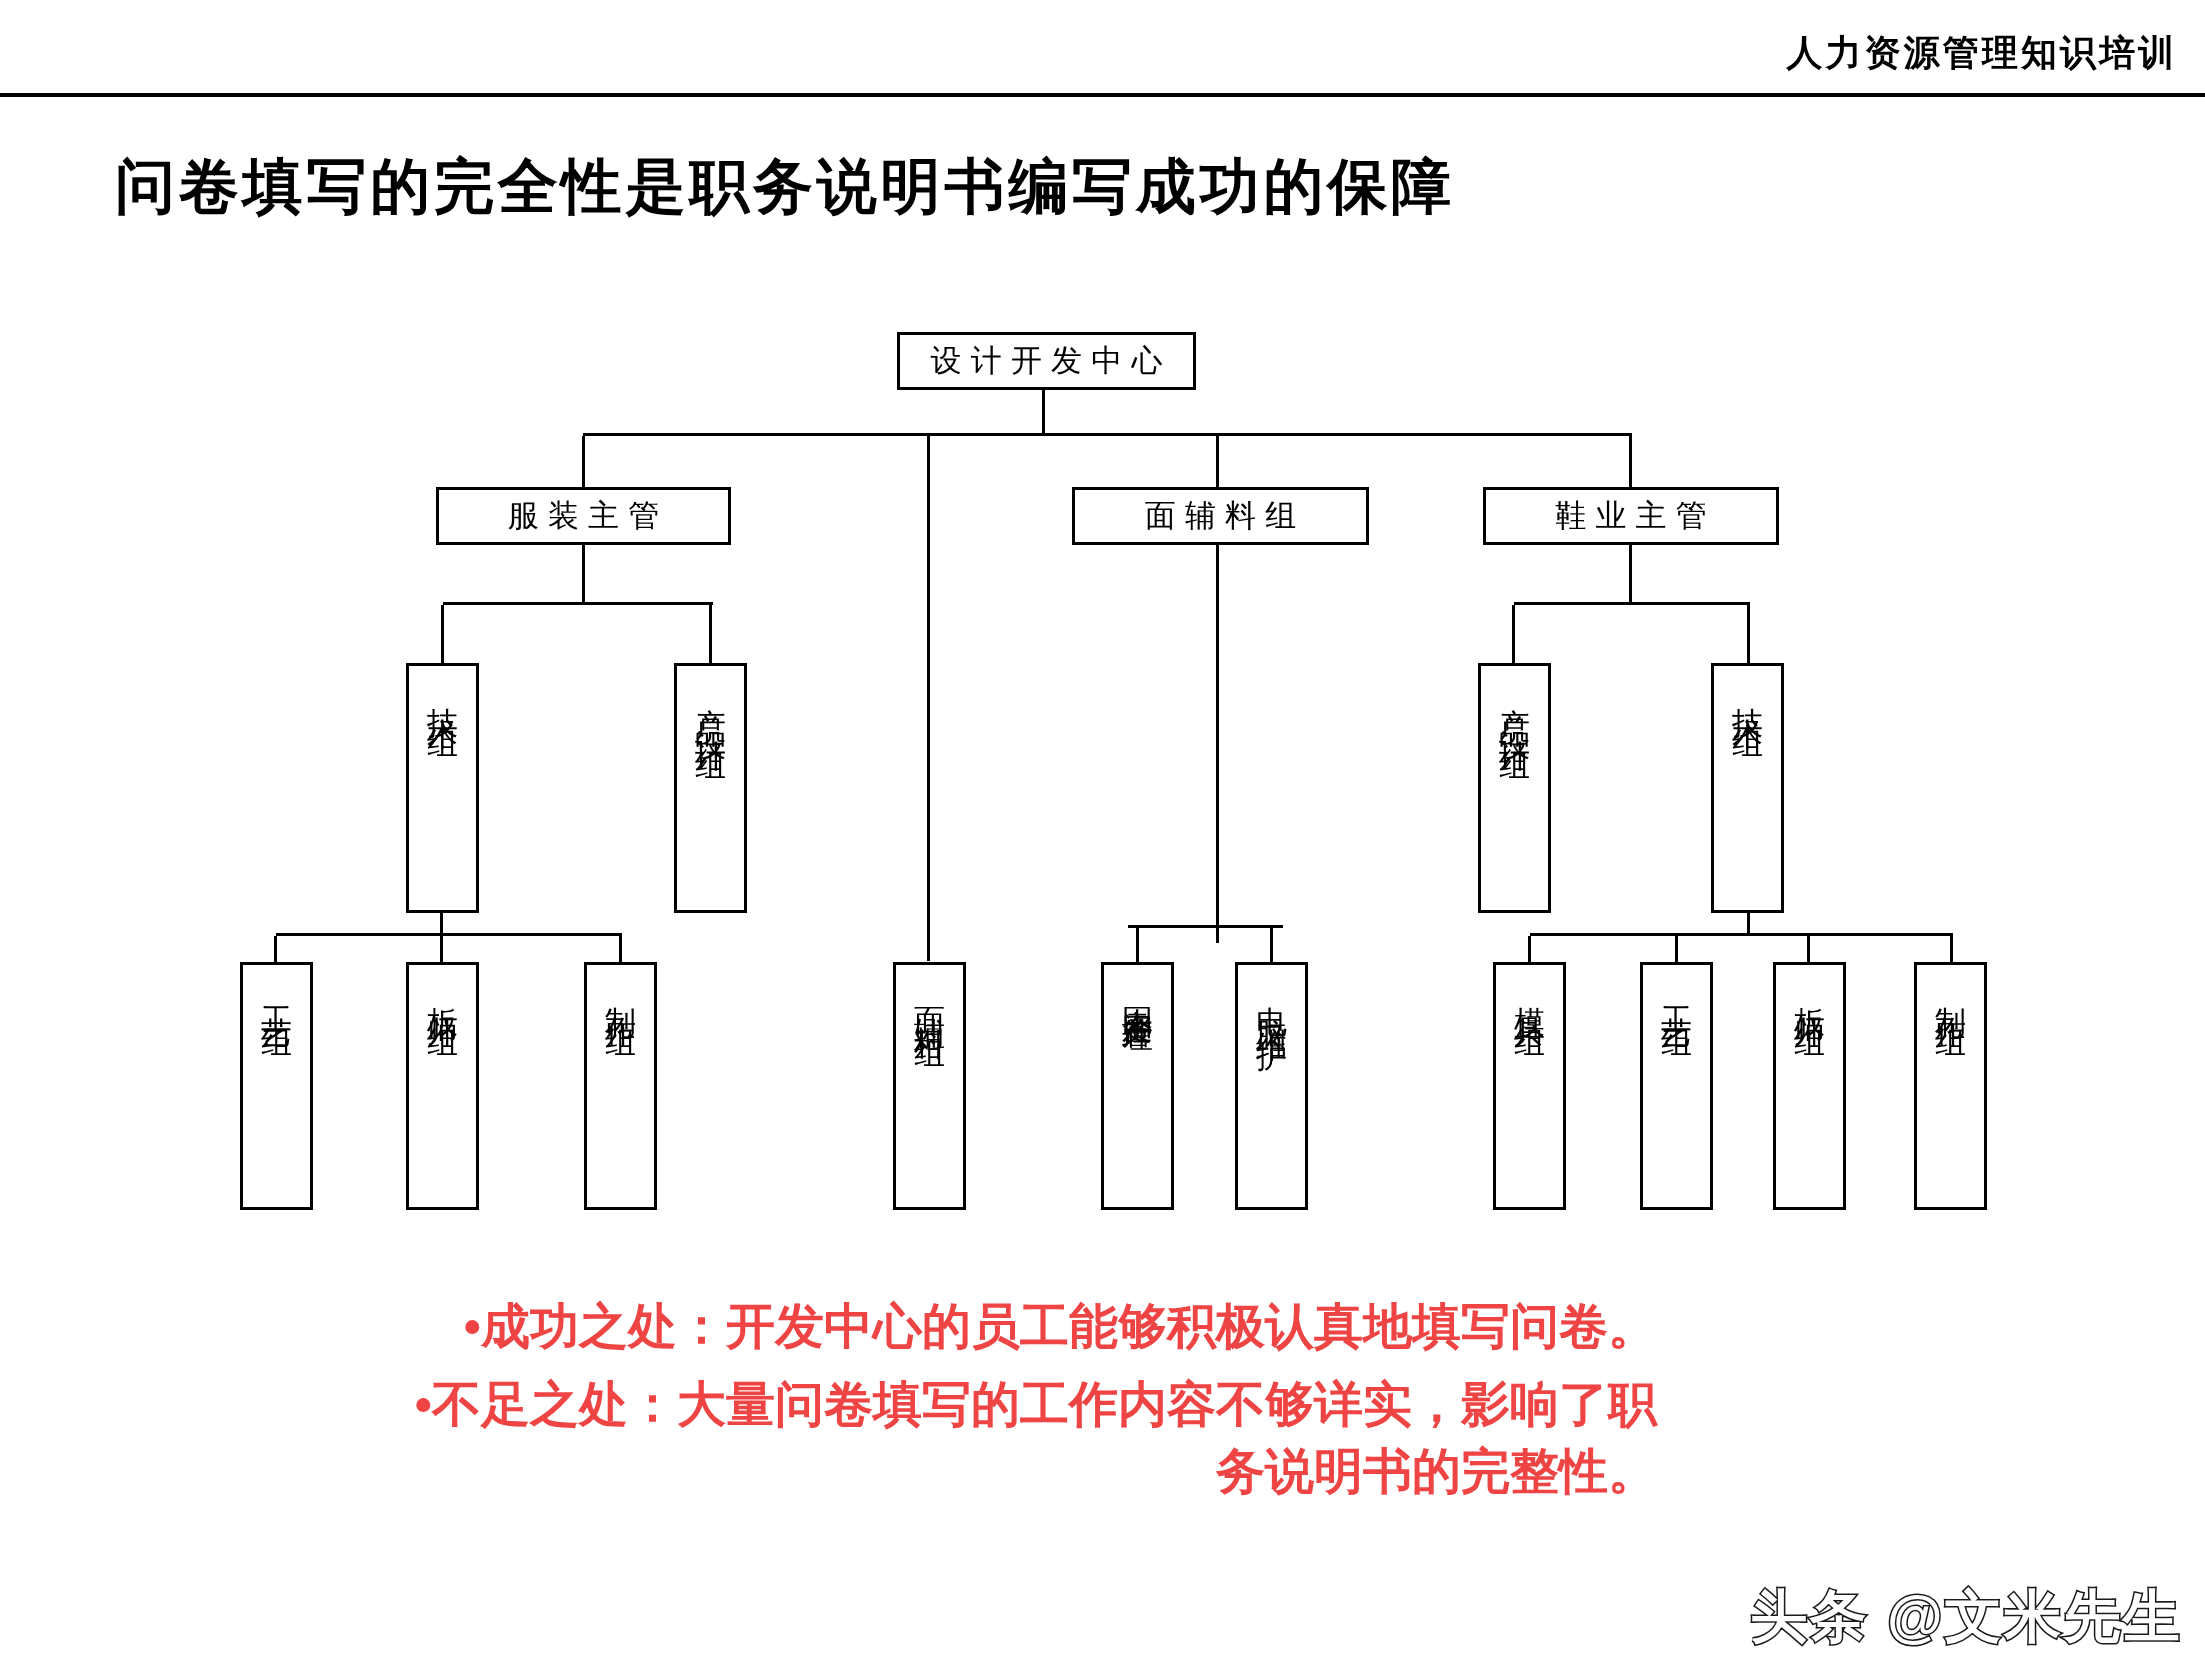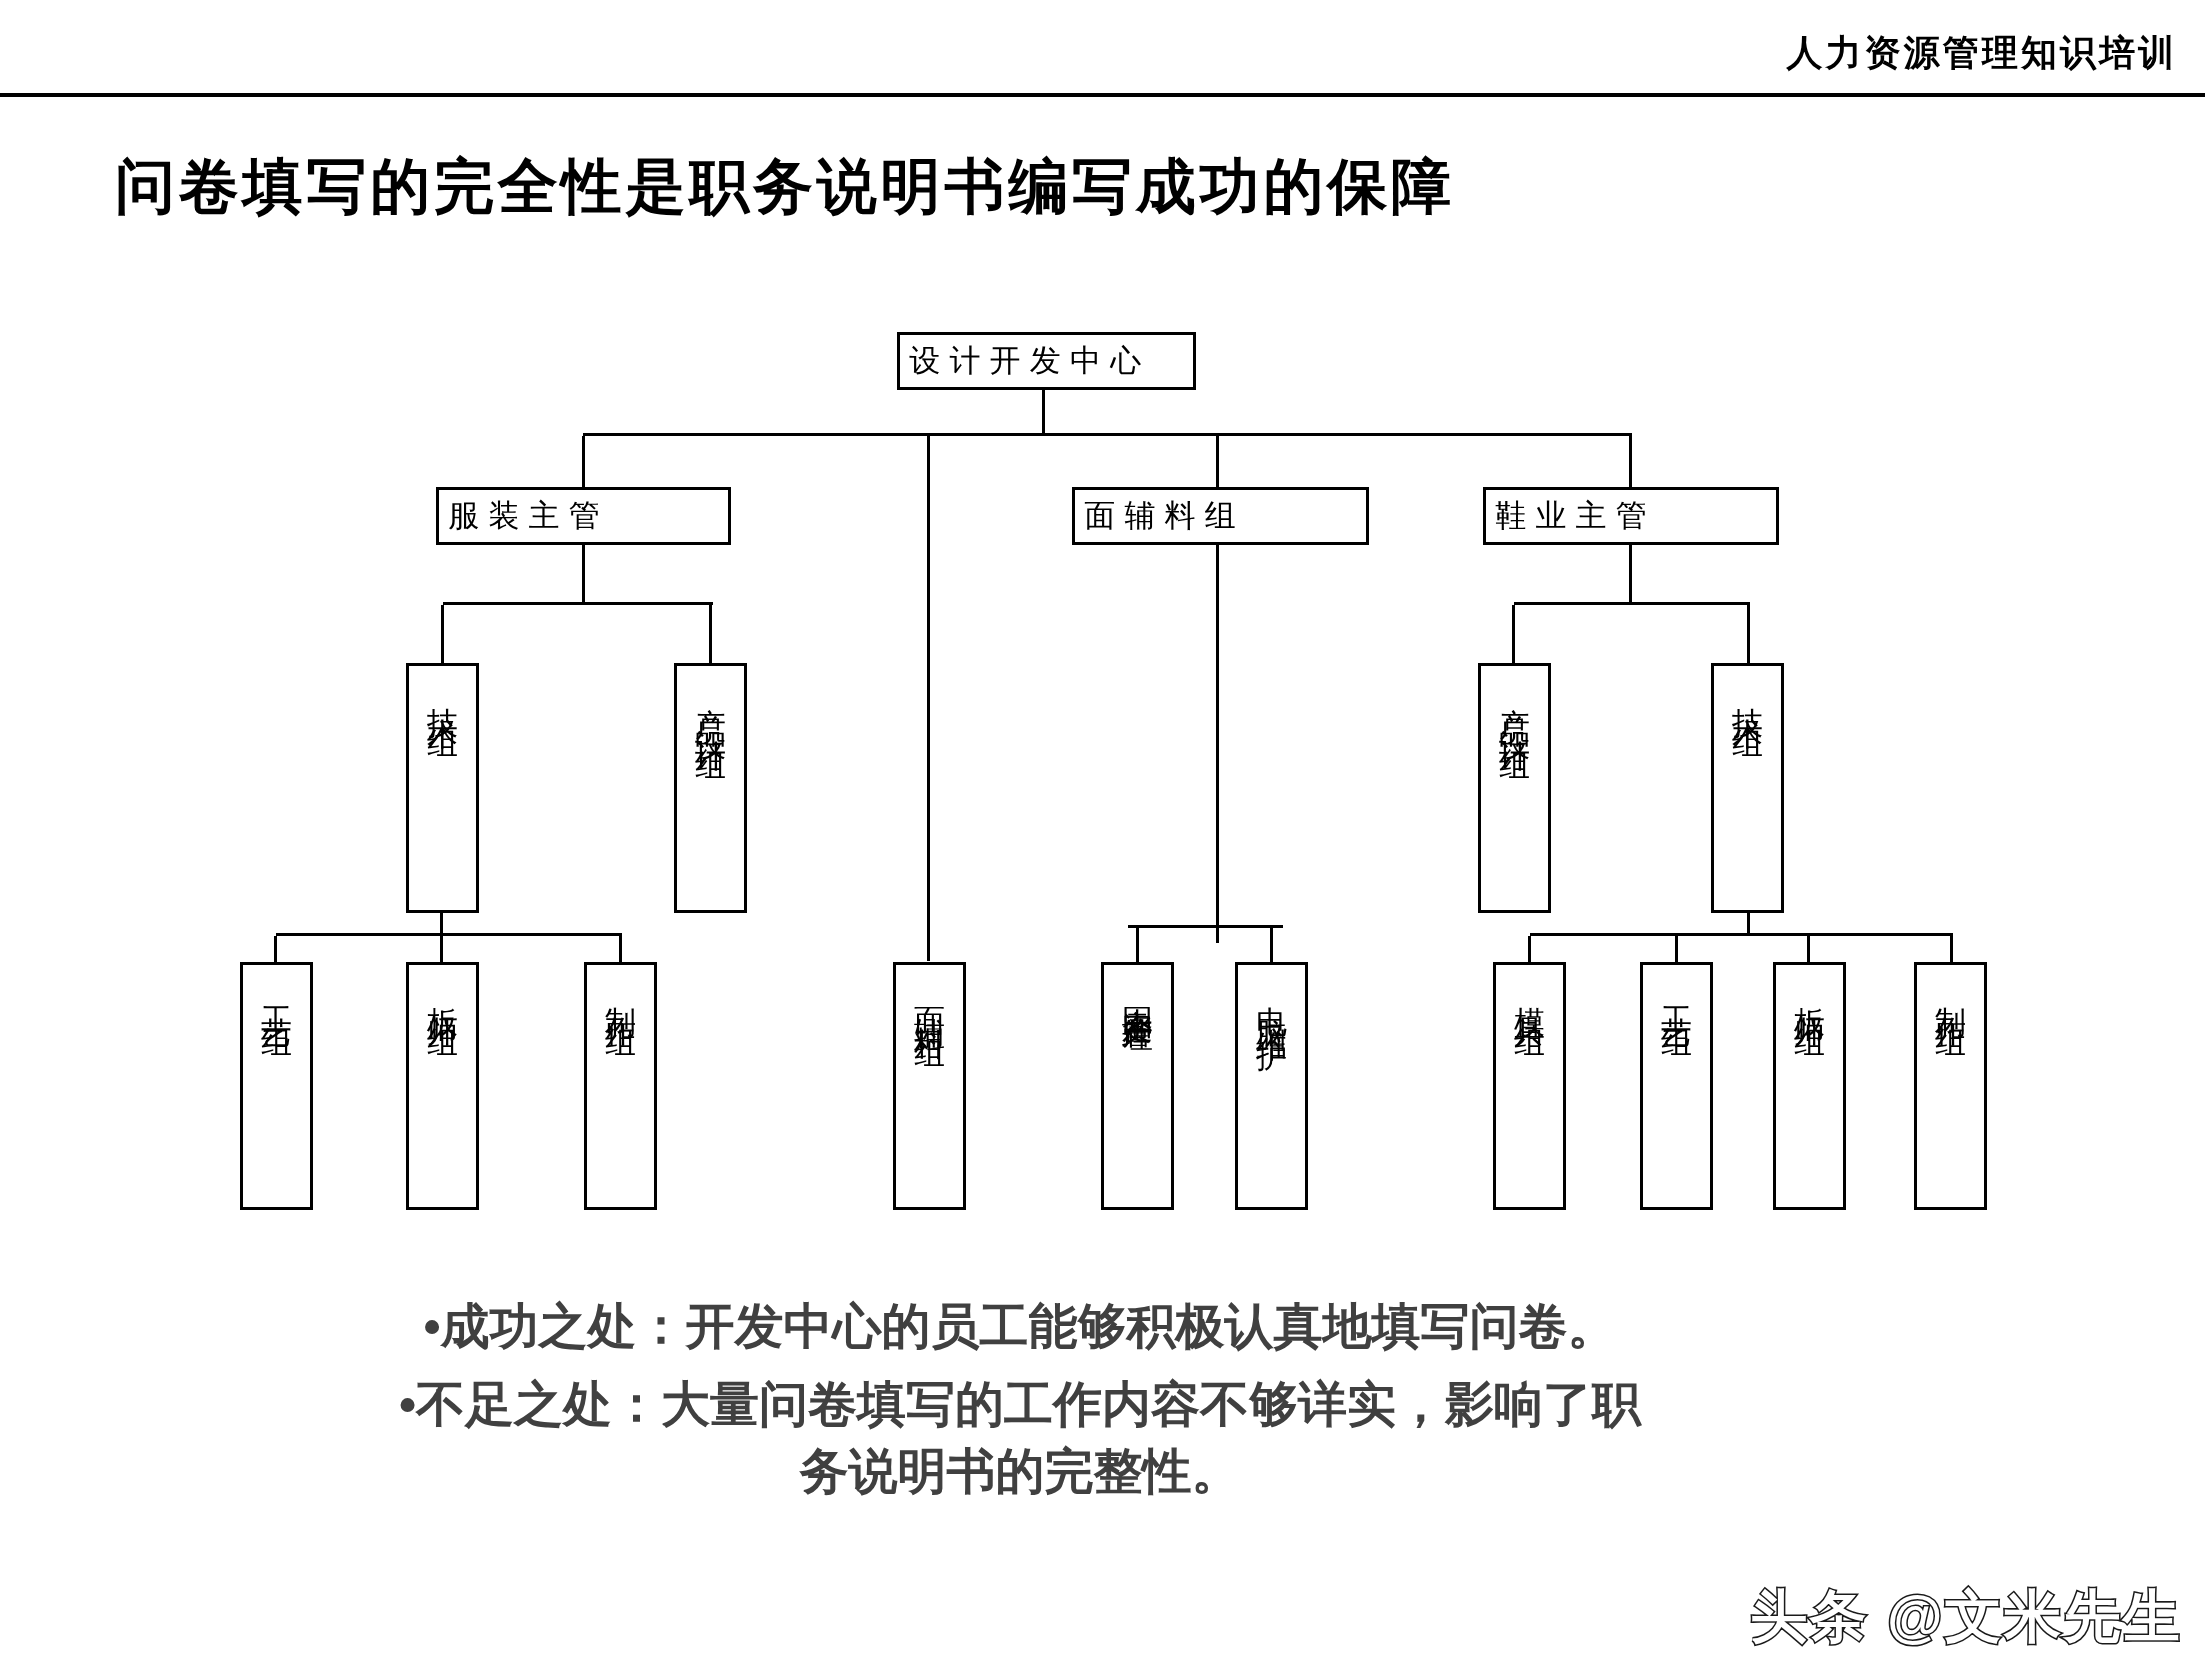--- a/index.html
+++ b/index.html
@@ -15,37 +15,37 @@
   }
   .header-rule{position:absolute;left:0;top:93px;width:2205px;height:3.8px;background:#000;}
   
   .slide-title{
     position:absolute;left:115px;top:147px;width:1761px;
     font-size:60px;font-weight:900;letter-spacing:3.8px;color:#000;white-space:nowrap;
   }
   
   .node{
     position:absolute;background:#fff;border:3.8px solid #000;box-sizing:border-box;
-    display:flex;align-items:center;
+    display:flex;align-items:center;justify-content:center;
     font-family:"Liberation Serif","DejaVu Serif",serif;font-size:31px;color:#000;
   }
   .node.hnode span{letter-spacing:9.2px;text-indent:9.2px;white-space:nowrap;}
   .node.vnode{align-items:flex-start;justify-content:center;padding-top:17px;}
   .node.vnode span{
     writing-mode:vertical-lr;text-orientation:upright;
     letter-spacing:10.7px;line-height:1;
   }
   .node.vnode span.tight{letter-spacing:3.1px;font-size:31px;}
   
   .hl,.vl{position:absolute;background:#000;}
   
   .note{
     position:absolute;left:383px;width:1274px;
-    font-size:49px;font-weight:700;color:#404040;line-height:1.36;
-    word-break:break-all;text-align:center;
+    font-size:49px;font-weight:700;color:#ef4444;line-height:1.36;
+    word-break:break-all;text-align:right;
   }
   
   .watermark{
     position:absolute;top:1579px;right:23px;
     font-size:57px;font-weight:900;letter-spacing:2.3px;white-space:nowrap;
     color:#ffffff;-webkit-text-stroke:3.1px #1a1a1a;paint-order:stroke fill;
   }
 </style>
 </head>
 <body>

